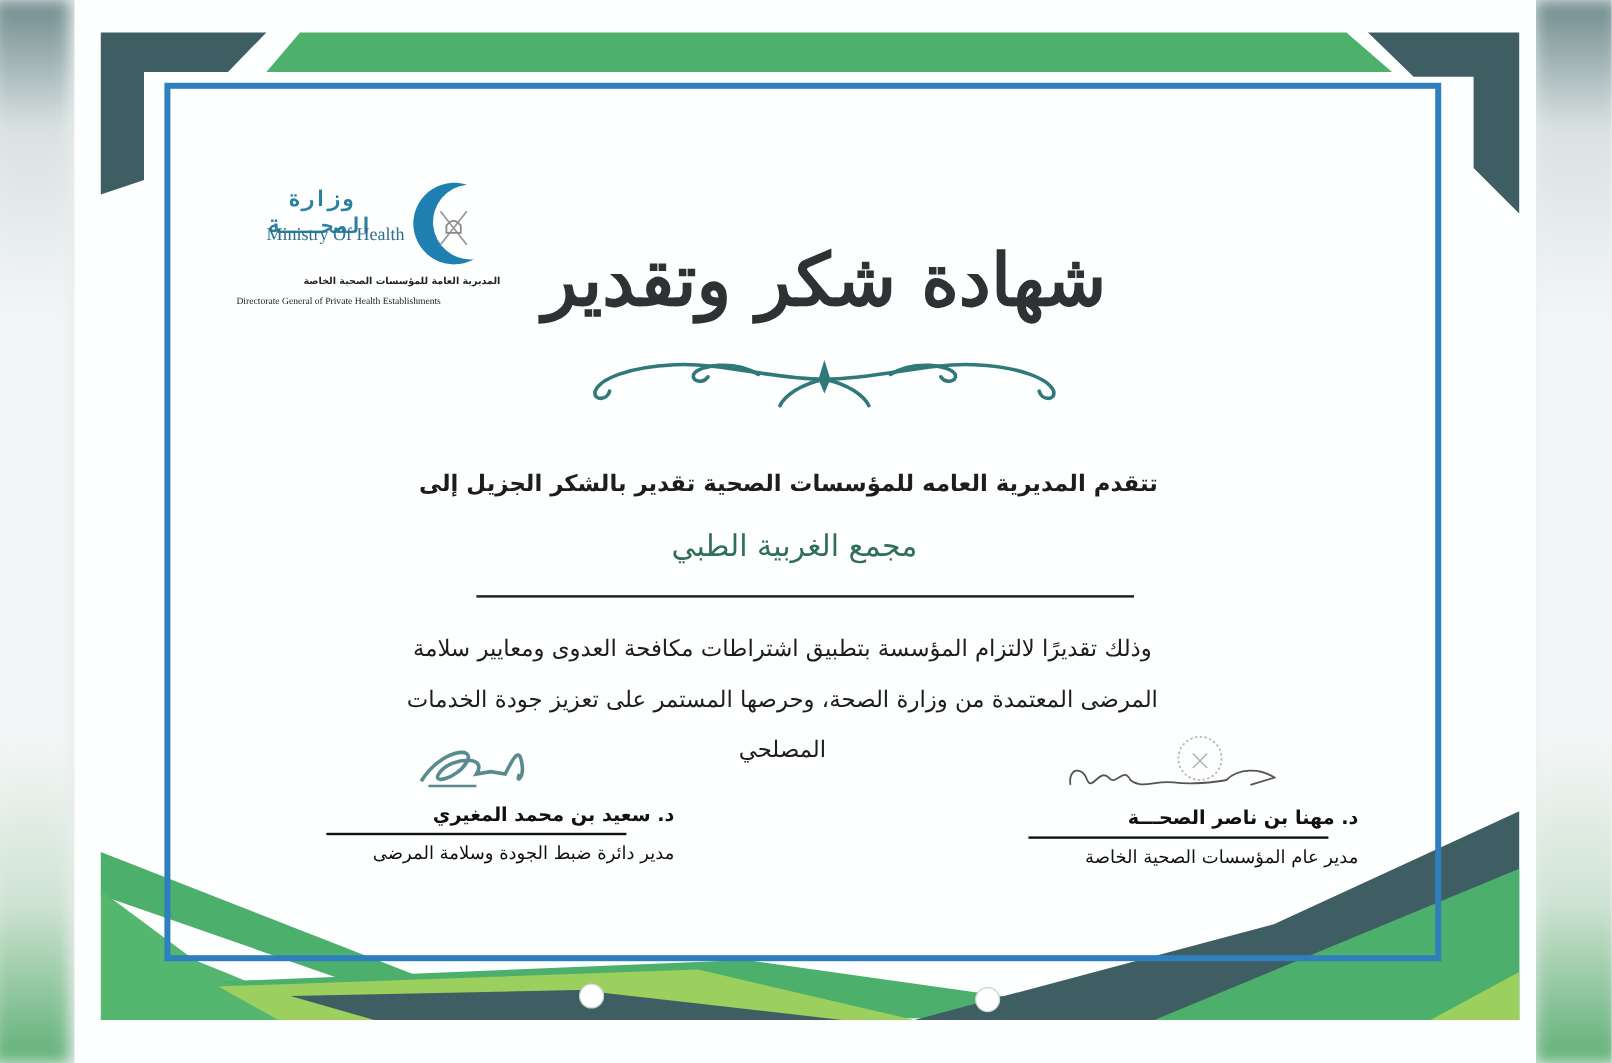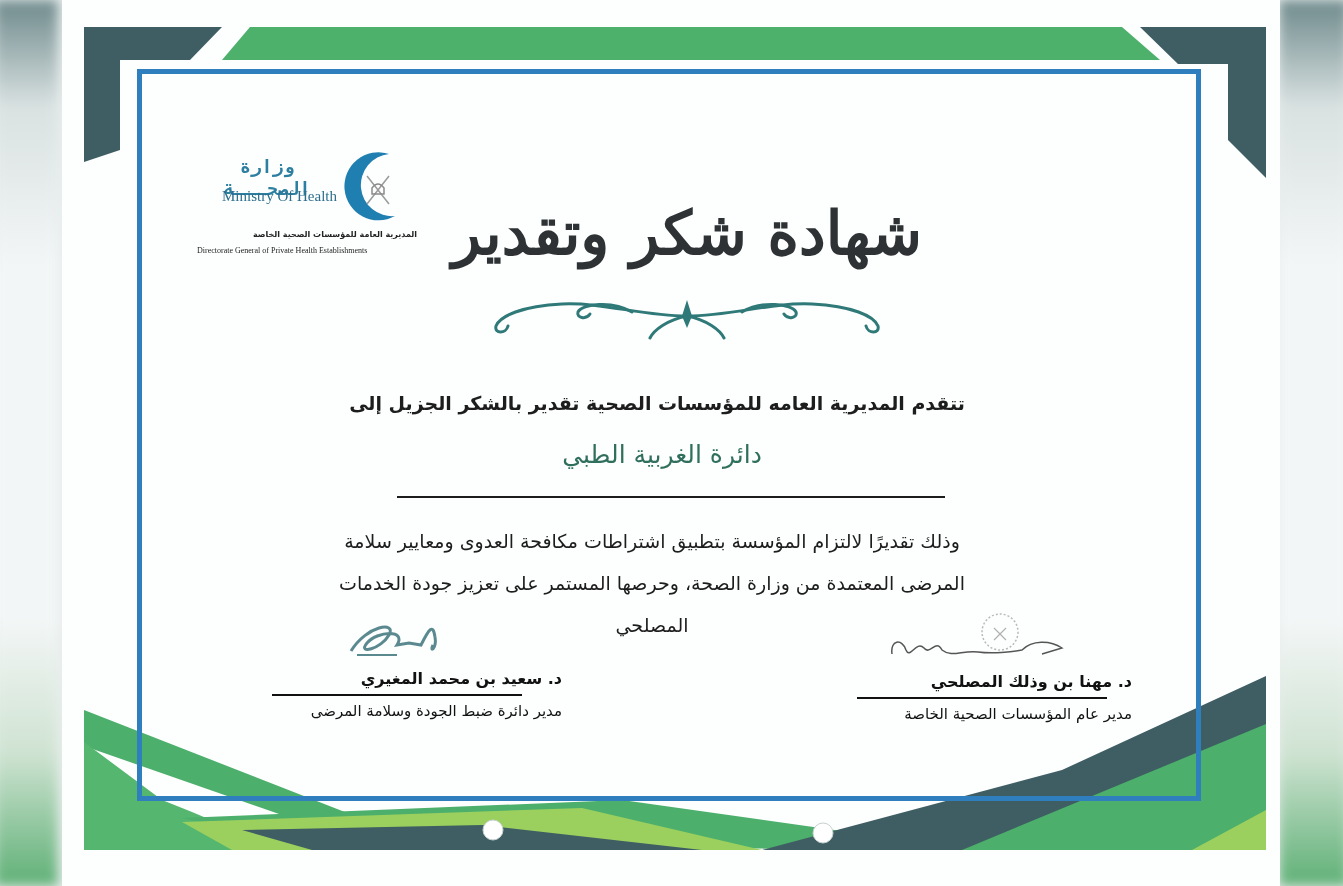--- a/index.html
+++ b/index.html
@@ -107,21 +107,21 @@
       <path d="M205 26 C250 26 290 12 330 14 C370 16 392 26 396 36 C398 44 386 44 384 36"></path>
       <path d="M150 22 C130 10 100 14 96 22 C94 28 104 30 108 24"></path>
       <path d="M260 22 C280 10 310 14 314 22 C316 28 306 30 302 24"></path>
       <path d="M205 26 C185 30 172 40 168 48"></path>
       <path d="M205 26 C225 30 238 40 242 48"></path>
     </g>
     <path d="M205 10 L210 26 L205 38 L200 26 Z" fill="#2f7a78"></path>
   </svg>
 
   <div class="text-ar intro">تتقدم المديرية العامه للمؤسسات الصحية تقدير بالشكر الجزيل إلى</div>
-  <div class="text-ar recipient">دائرة الغربية الطبي</div>
+  <div class="text-ar recipient">مجمع الغربية الطبي</div>
   <div class="recipient-line"></div>
 
   <div class="text-ar body-text">
     <div>وذلك تقديرًا لالتزام المؤسسة بتطبيق اشتراطات مكافحة العدوى ومعايير سلامة</div>
     <div>المرضى المعتمدة من وزارة الصحة، وحرصها المستمر على تعزيز جودة الخدمات</div>
     <div>المصلحي</div>
   </div>
 
   <div class="sig sig-left">
     <svg width="120" height="50" viewBox="0 0 120 50">
@@ -132,18 +132,18 @@
     <div class="rule"></div>
     <div class="role">مدير دائرة ضبط الجودة وسلامة المرضى</div>
   </div>
 
   <div class="sig sig-right">
     <svg width="200" height="58" viewBox="0 0 200 58">
       <circle cx="118" cy="22" r="18" fill="none" stroke="#b9b9b9" stroke-width="1.5" stroke-dasharray="2 2"></circle>
       <path d="M112 18 L124 30 M124 18 L112 30" stroke="#b0b0b0" stroke-width="1.2"></path>
       <path d="M10 44 C8 30 20 28 24 40 C28 50 34 30 42 38 C48 46 54 28 60 40 C70 48 80 40 96 42 C110 44 130 42 140 40 C150 30 168 30 180 38 L160 44" fill="none" stroke="#555" stroke-width="1.5"></path>
     </svg>
-    <div class="name">د. مهنا بن وذلك المصلحي</div>
+    <div class="name">د. مهنا بن ناصر الصحـــة</div>
     <div class="rule"></div>
     <div class="role">مدير عام المؤسسات الصحية الخاصة</div>
   </div>
 
 </div>
 
 </body></html>

